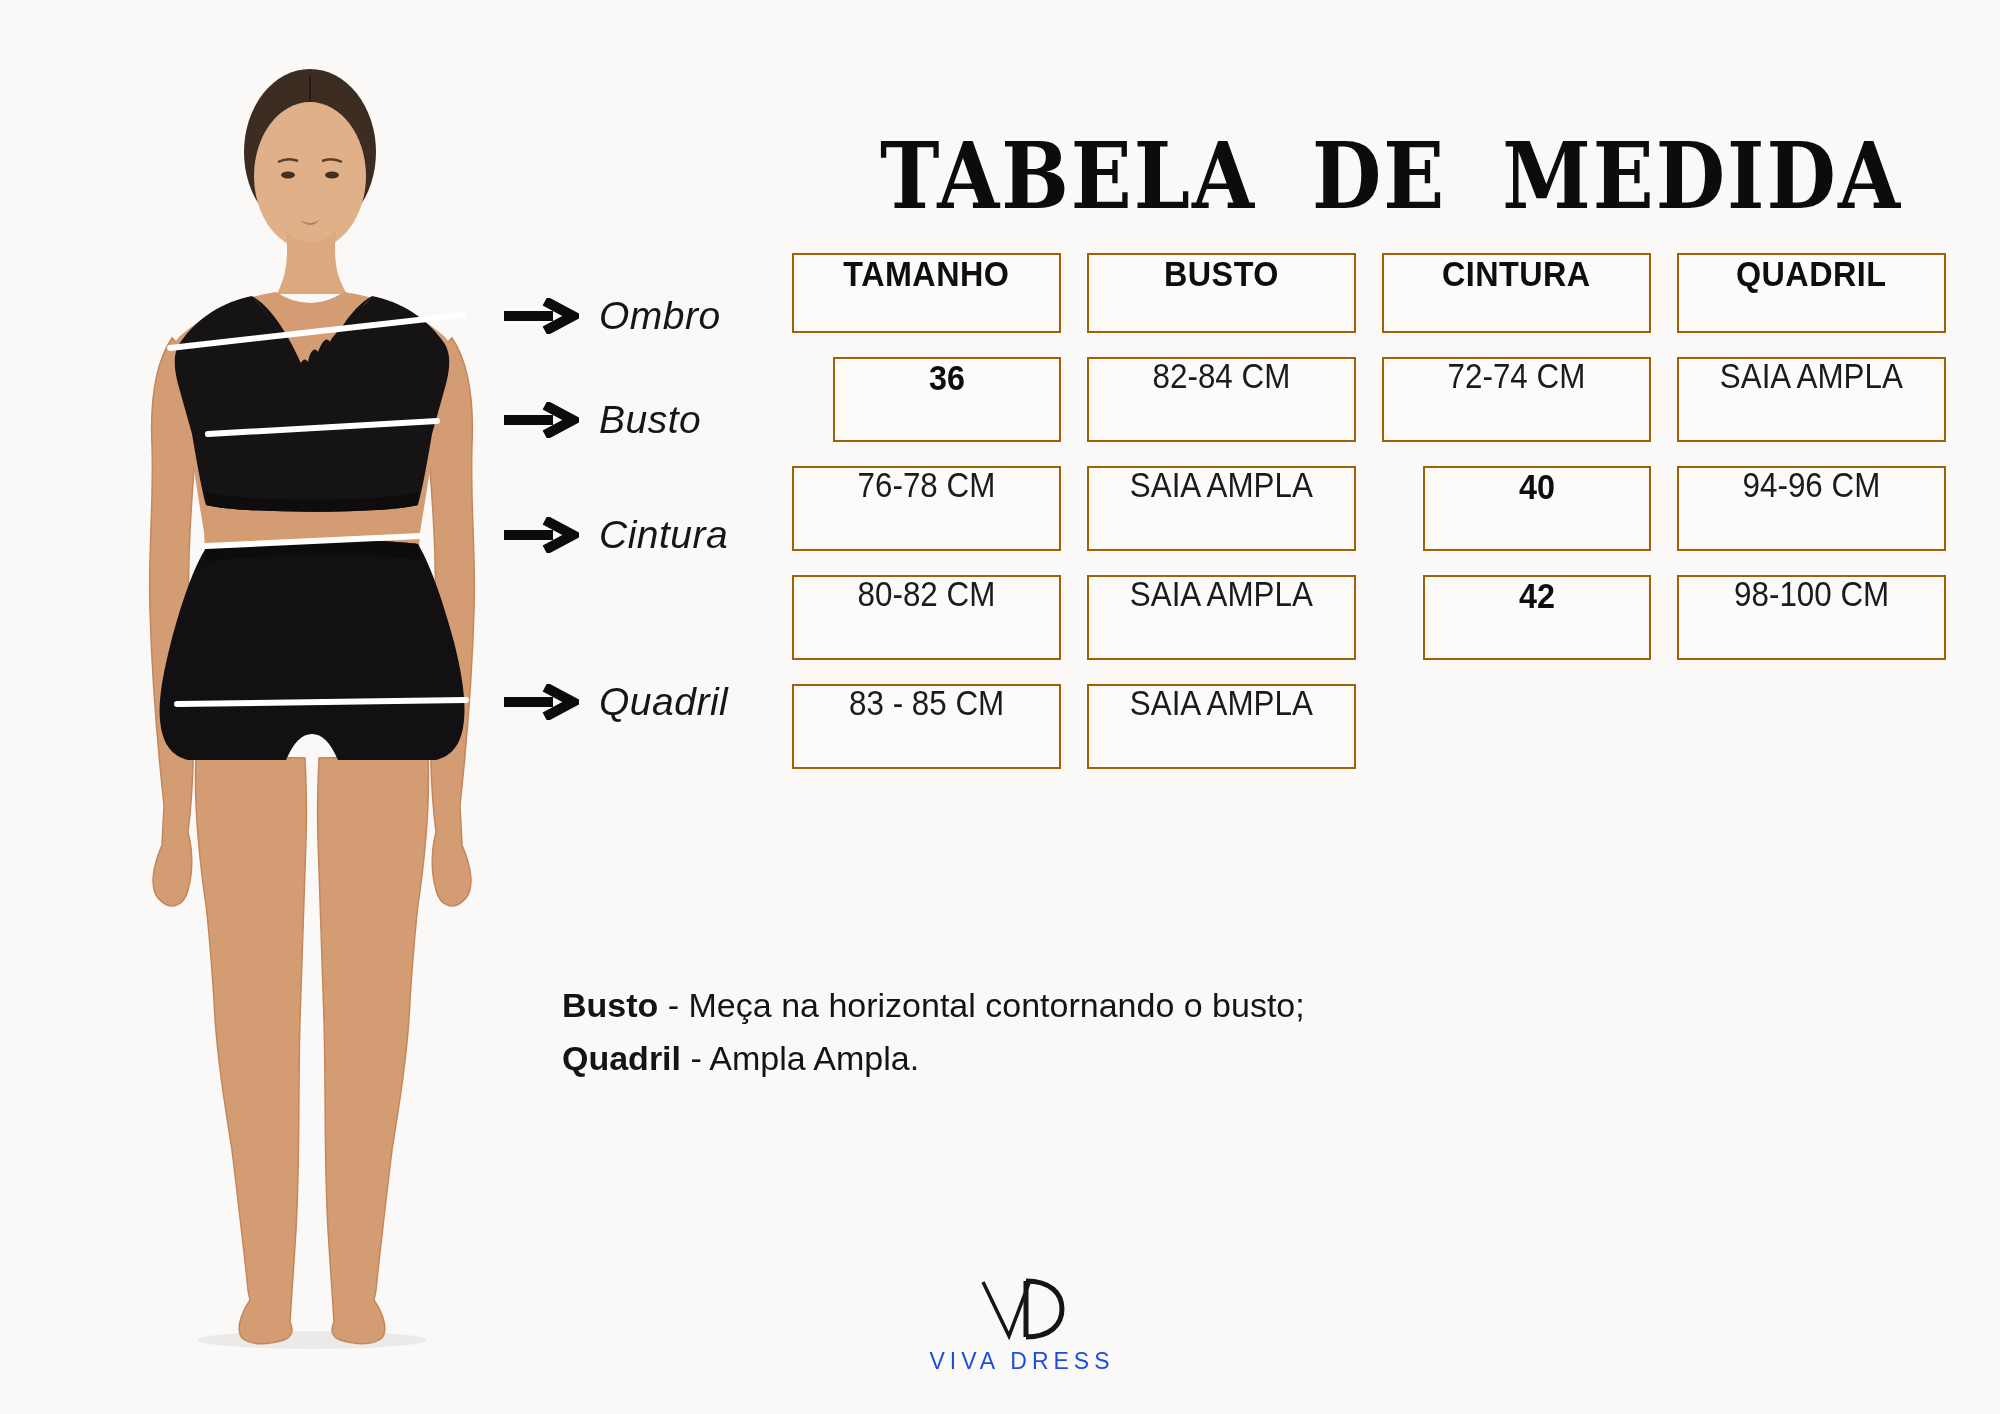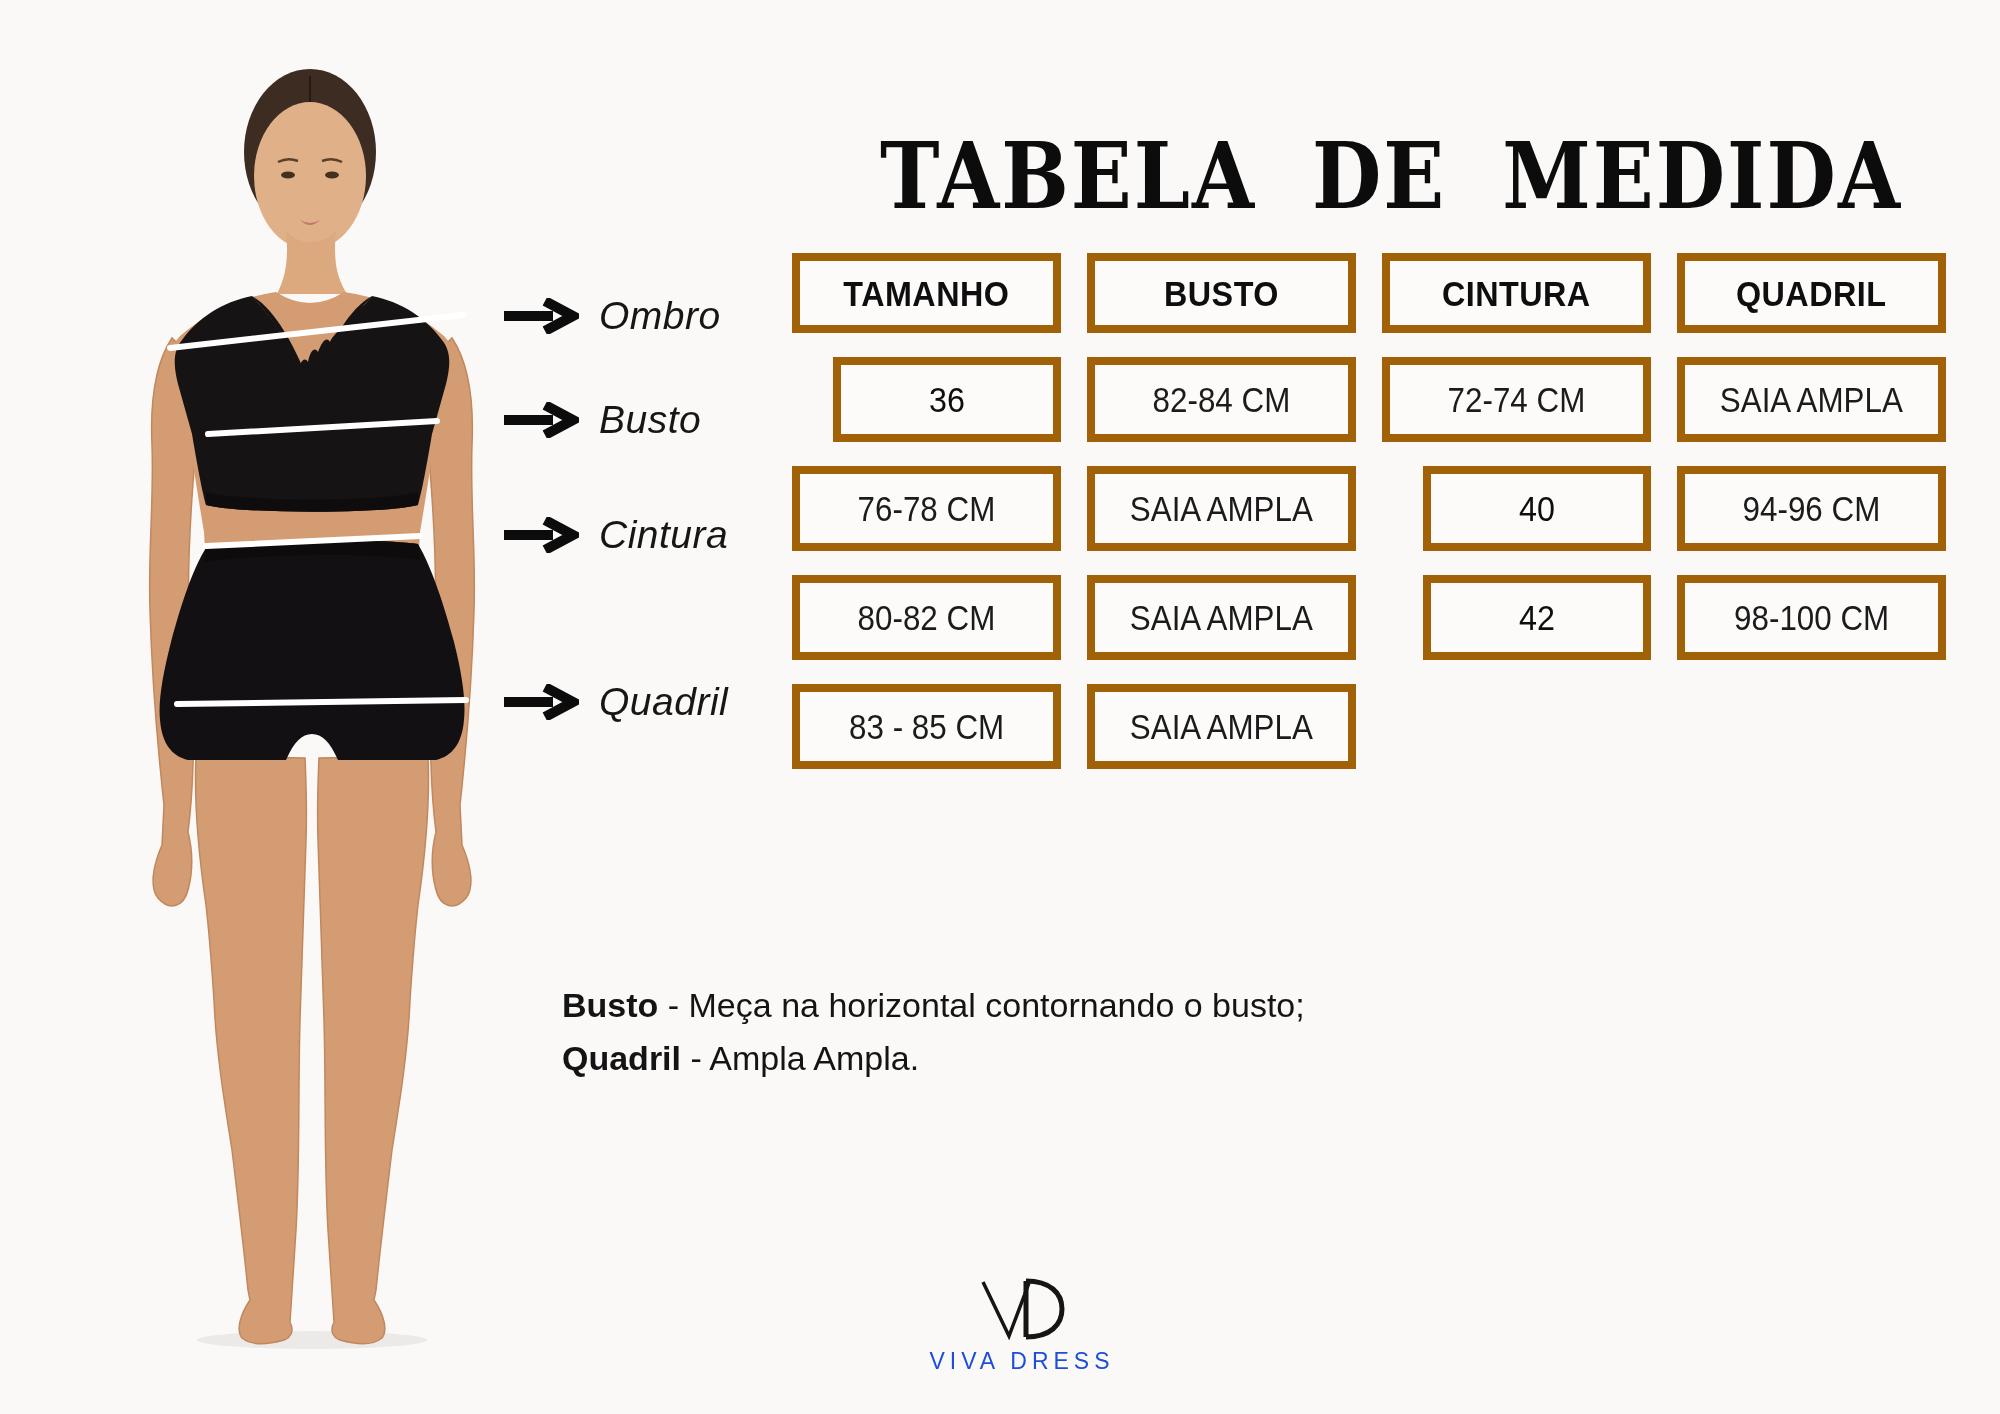--- a/index.html
+++ b/index.html
@@ -58,36 +58,35 @@
   .size-table {
     position: absolute;
     left: 792px; top: 253px;
     display: grid;
     grid-template-columns: repeat(4, 269px);
     grid-template-rows: 80px repeat(4, 85px);
     column-gap: 26px;
     row-gap: 24px;
   }
   .cell {
-    border: 8px solid #a16207;
+    border: 2px solid #a16207;
     background: #fcfbfa;
     display: flex;
-    align-items: center;
     justify-content: center;
     font-size: 33px;
     color: #1b1b1b;
     overflow: hidden;
   }
   .cell > span {
     display: inline-block;
     transform: scaleX(0.95) scaleY(1.05);
     white-space: nowrap;
   }
   .cell.th { font-weight: 700; font-size: 34px; letter-spacing: 0.5px; color: #0e0e0e; }
-  .cell.size-col { font-weight: 400; font-size: 34px; color: #0e0e0e; margin-left: 41px; }
+  .cell.size-col { font-weight: 700; font-size: 34px; color: #0e0e0e; margin-left: 41px; }
 
   
   .notes {
     position: absolute;
     left: 562px; top: 979px; width: 1430px;
     font-size: 34px;
     line-height: 53px;
     color: #141414;
   }
   .notes .term { font-weight: 700; }

